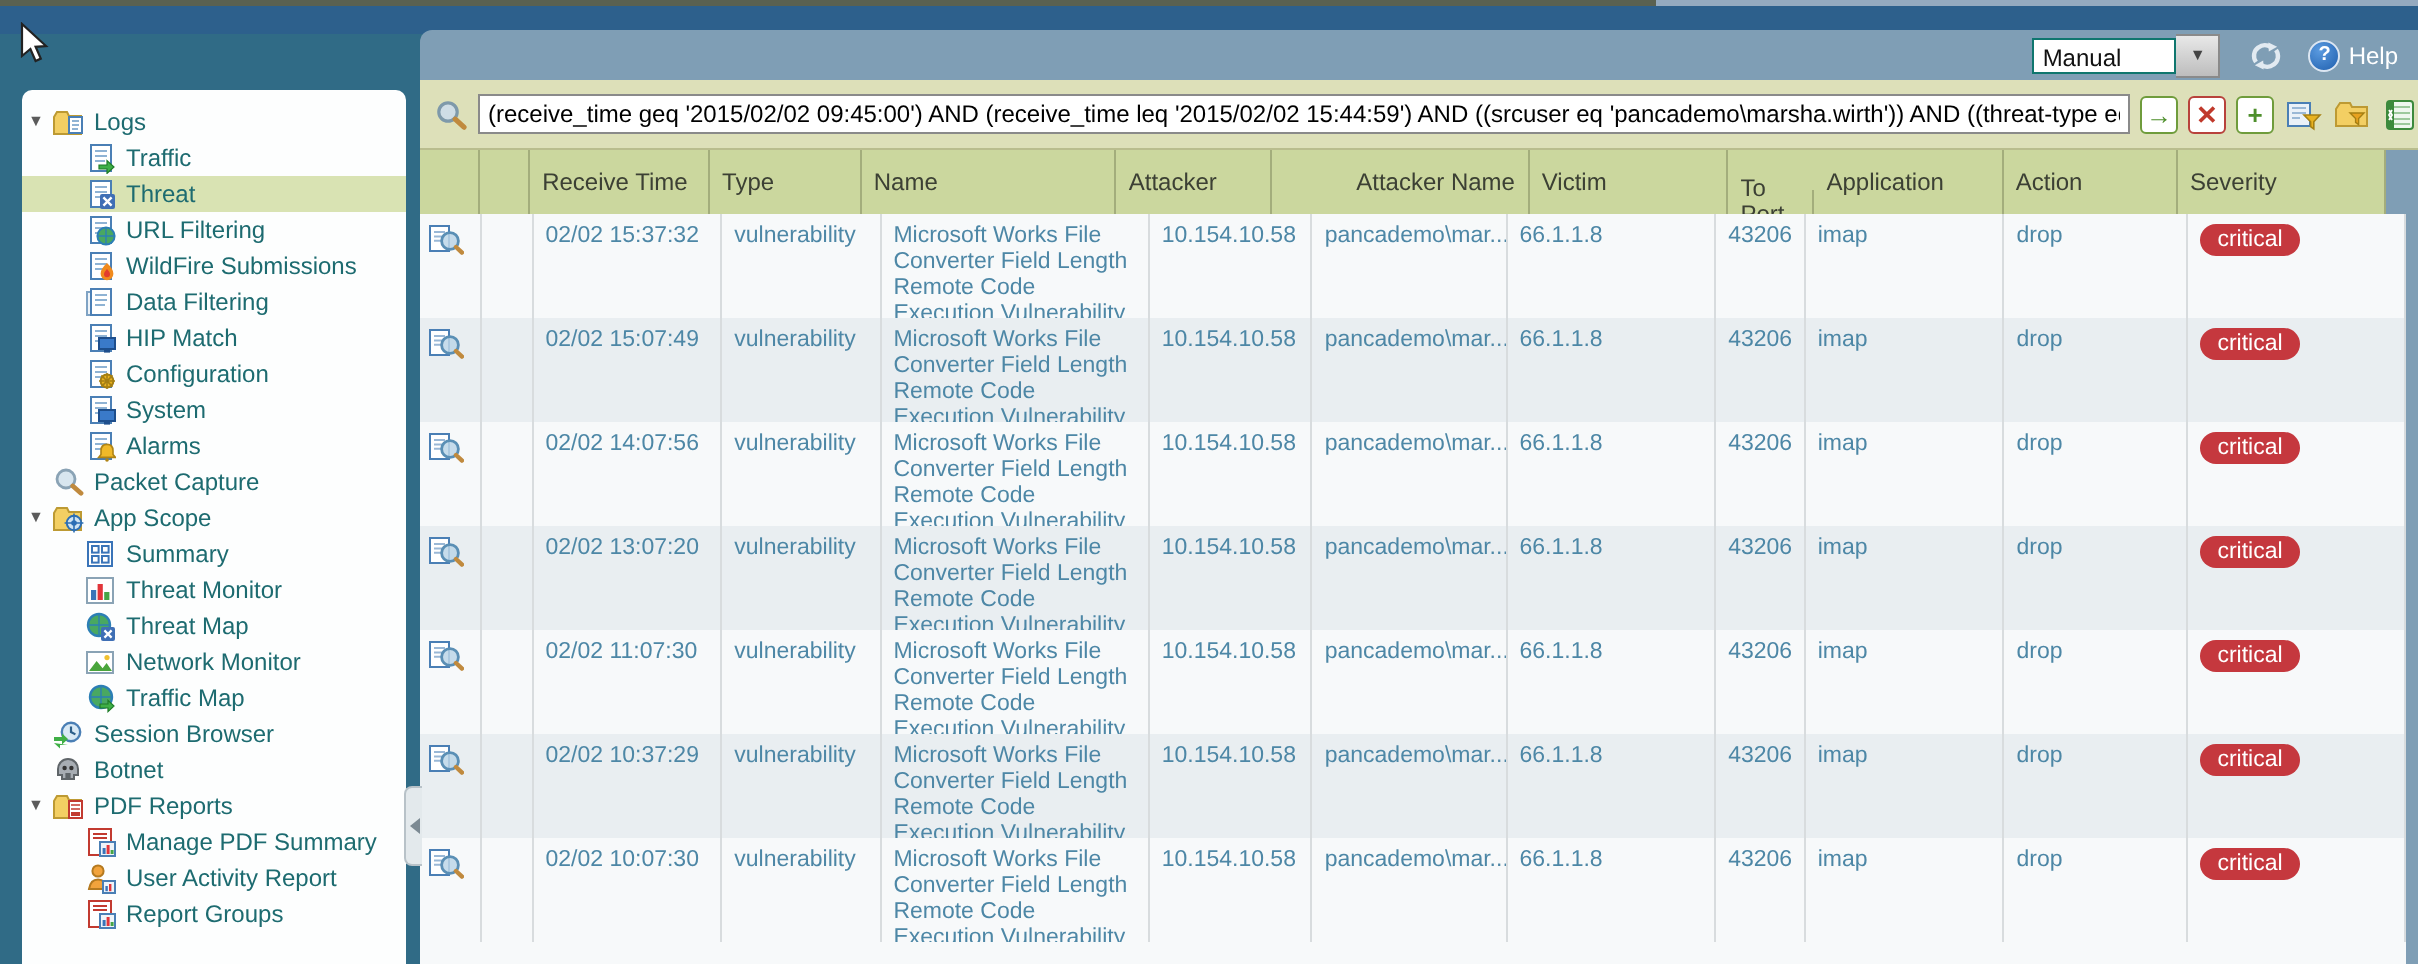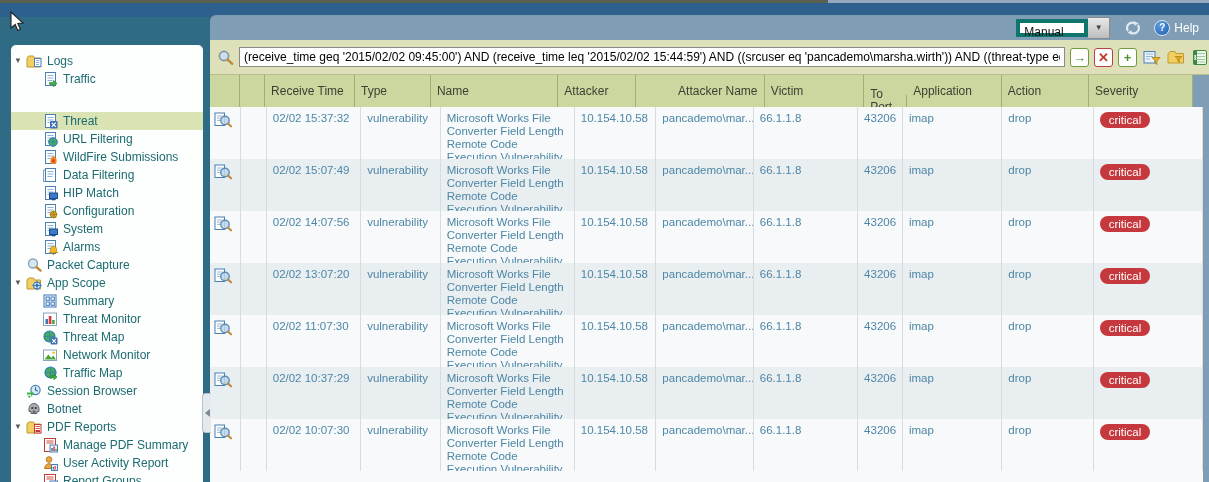--- a/index.html
+++ b/index.html
@@ -11,31 +11,31 @@
   .topbar{position:absolute;top:3px;left:0;width:1209px;height:14px;background:#2d608c;}
 
   
   .sidebar{position:absolute;left:11px;top:45px;width:192px;height:437px;
            background:#fdfefe;border-radius:5px 5px 0 0;overflow:hidden;}
   .tree{padding-top:7px;}
   .tree-item{height:18px;display:flex;align-items:center;font-size:12px;
              color:#1d6b70;white-space:nowrap;cursor:default;}
   .tree-item.lvl0{padding-left:3px;}
   .tree-item.lvl1{padding-left:31px;}
-  .tree-item.selected{background:#d9e3b3;margin-top:24px;}
+  .tree-item.selected{background:#d9e3b3;}
   .expander{width:12px;font-size:8px;color:#5b5b5b;flex:0 0 12px;line-height:18px;}
   .ticon{width:16px;height:16px;margin-right:5px;flex:0 0 16px;}
   .ticon svg{display:block;}
 
   
   .main{position:absolute;left:210px;top:15px;width:999px;height:467px;
         background:#7f9eb5;border-radius:6px 0 0 0;overflow:hidden;}
   .controls{position:absolute;top:0;left:0;right:0;height:25px;display:flex;
             align-items:center;justify-content:flex-end;padding-right:10px;box-sizing:border-box;}
-  .selectbox{width:72px;height:18px;background:#fff;border:4px solid #0f766e;
+  .selectbox{width:72px;height:18px;background:#fff;border:1px solid #0f766e;
              font-size:12px;color:#111;line-height:18px;padding-left:4px;box-sizing:border-box;}
   .selectbtn{width:21px;height:20px;background:linear-gradient(#e8e8e8,#bdbdbd);
              border:1px solid #8a8a8a;border-left:none;font-size:8px;color:#444;
              display:flex;align-items:center;justify-content:center;}
   .refresh{margin-left:14px;width:18px;height:16px;}
   .helpwrap{margin-left:12px;display:flex;align-items:center;color:#fff;font-size:12px;}
   .helpq{width:14px;height:14px;border-radius:50%;background:radial-gradient(circle at 35% 30%,#5b9be0,#1f5fae);
          color:#fff;font-size:10px;font-weight:bold;display:flex;align-items:center;
          justify-content:center;margin-right:4px;border:1px solid #dce6f2;}
 

